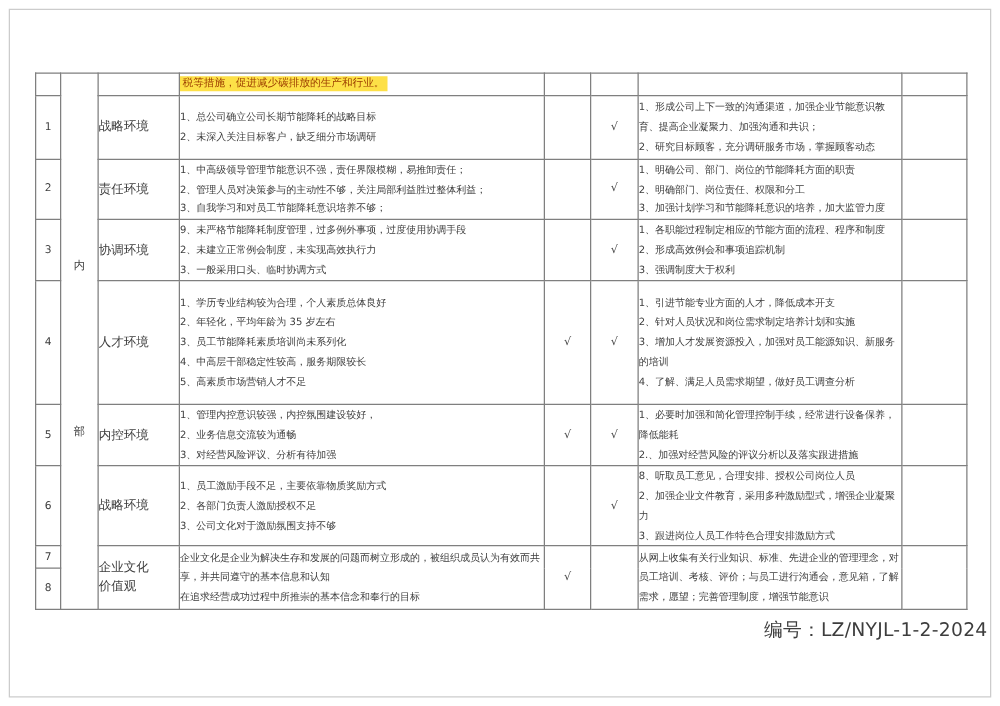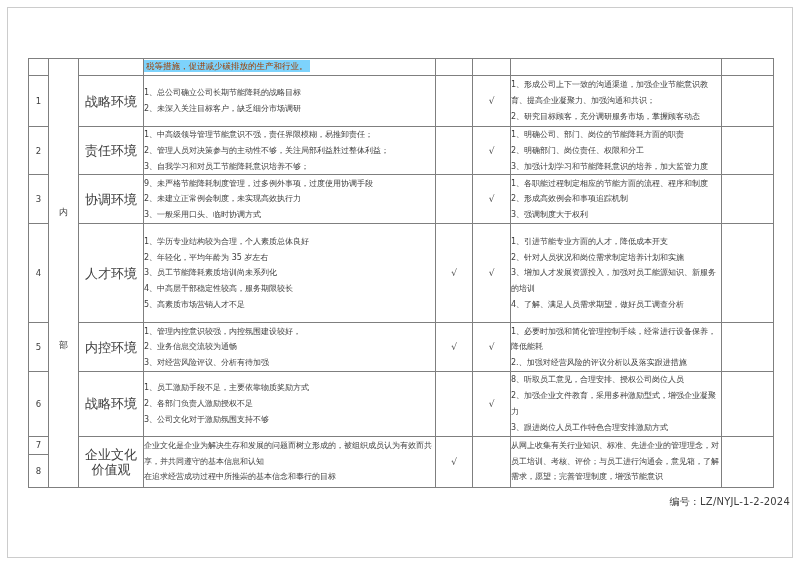--- a/index.html
+++ b/index.html
@@ -18,31 +18,31 @@
     font-size:8px; color:#3d3d3d;
   }
   table.audit td {
     border:1px solid #7f7f7f; vertical-align:middle; padding:0; overflow:hidden;
   }
   td.c-num  { text-align:center; font-size:8.5px; }
   td.c-side { position:relative; }
   .side-char { position:absolute; left:0; width:100%; text-align:center; font-size:9px; }
   .side-char.ch0 { top:147px; }
   .side-char.ch1 { top:280px; }
-  td.c-cat  { text-align:center; white-space:pre-line; line-height:15px; font-size:13px; }
+  td.c-cat  { text-align:left; white-space:pre-line; line-height:15px; font-size:10px; }
   td.c-find, td.c-sug {
     white-space:pre-line; line-height:15.8px; text-align:left;
     padding:2px 4px 2px 8px;
   }
   td.c-chk { text-align:center; font-size:9px; color:#4a4a4a; }
   .hl {
-    background:#7dd3fc; color:#9c3d00; font-size:8.5px; padding:1px 2px;
+    background:#fde047; color:#9c3d00; font-size:8.5px; padding:1px 2px;
   }
   .footer-code {
-    position:absolute; top:495px; right:10px; font-size:10px; color:#3d3d3d;
+    position:absolute; top:495px; right:10px; font-size:15px; color:#3d3d3d;
     letter-spacing:0.2px;
   }
 </style>
 </head>
 <body>
 
 <div class="page-frame"></div>
 
 <table class="audit">
   <colgroup>

